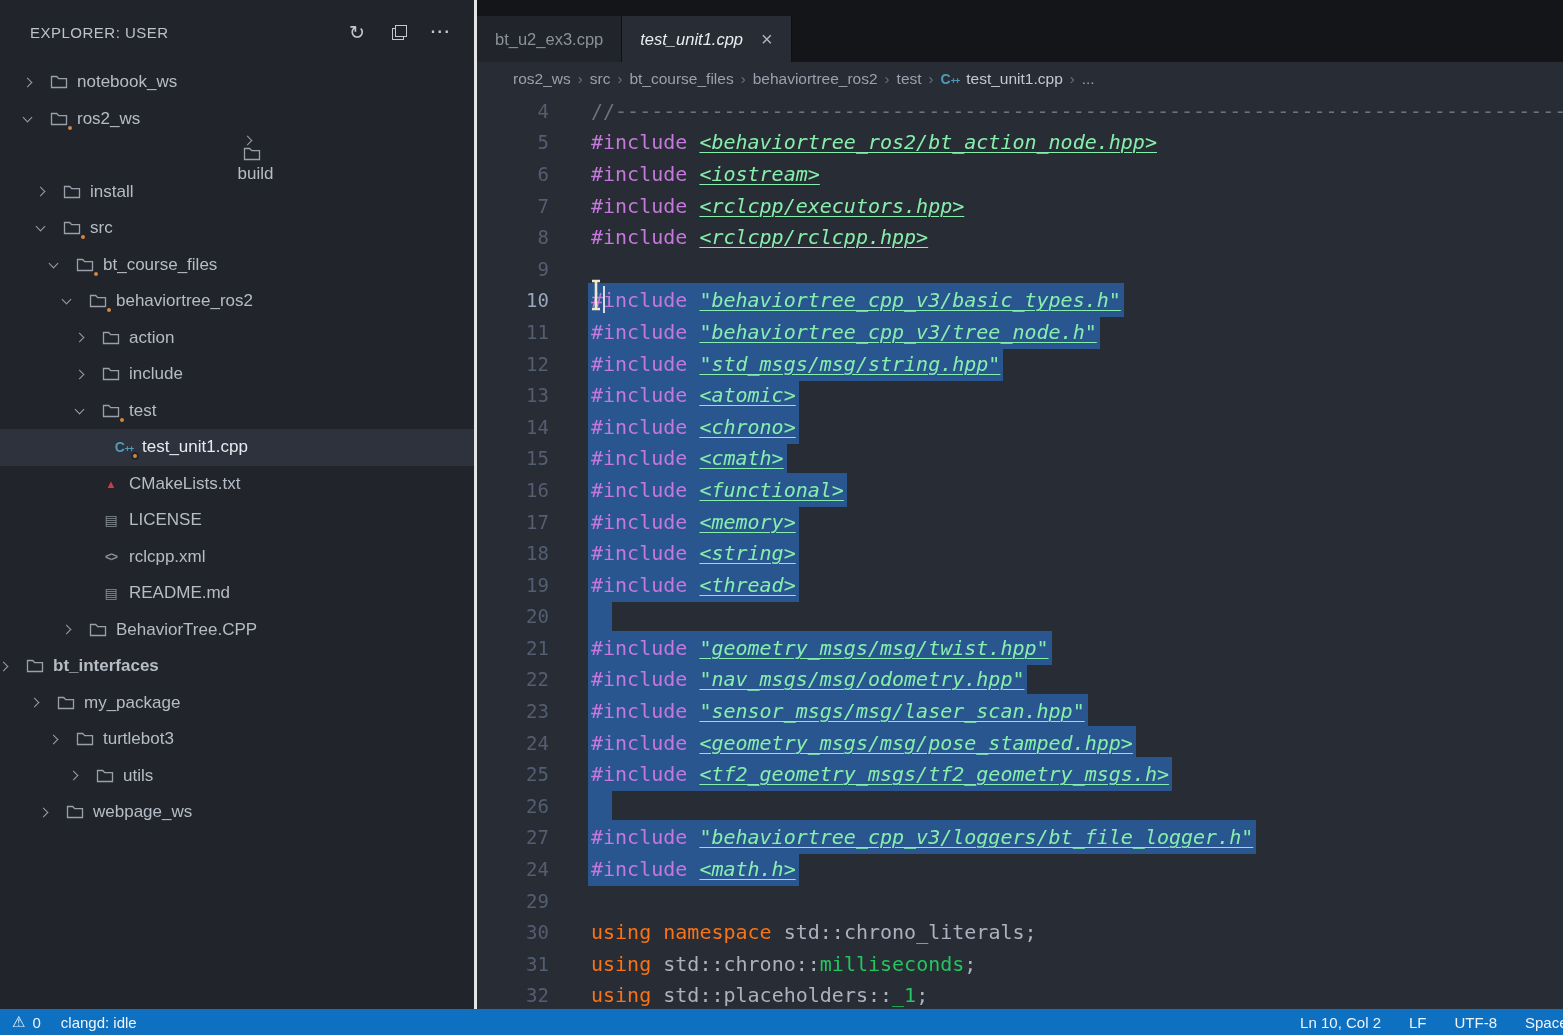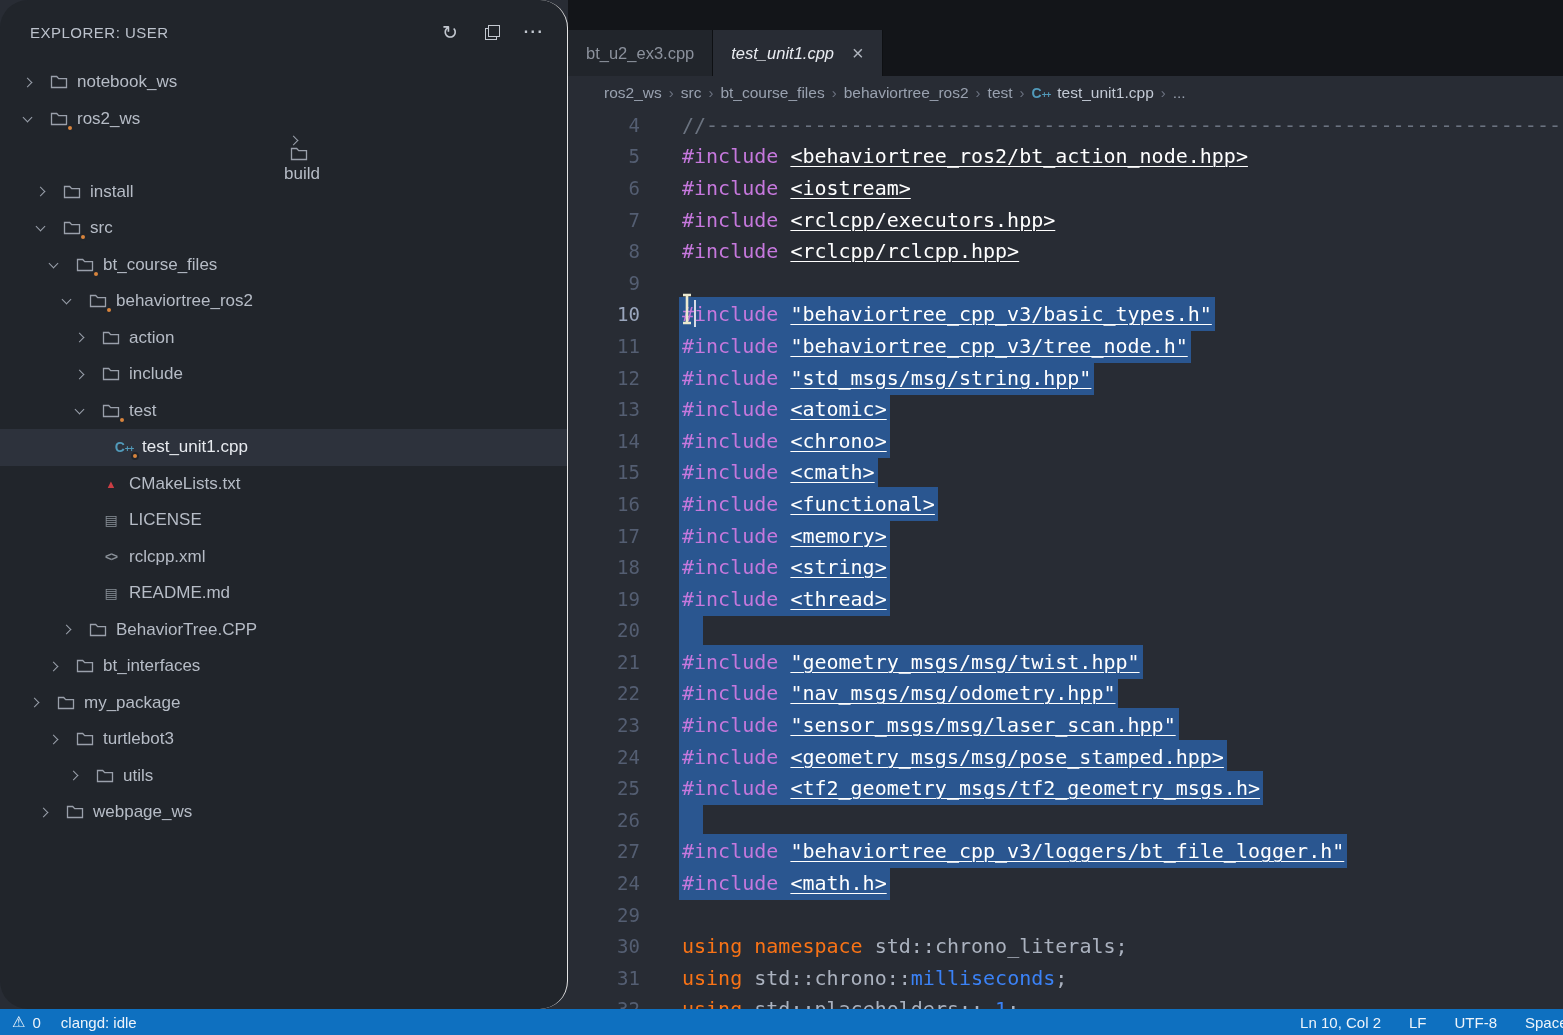--- a/index.html
+++ b/index.html
@@ -7,24 +7,23 @@
   body {
     width:1563px; height:1035px; overflow:hidden;
     background:#282c34;
     font-family:"Liberation Sans", sans-serif;
     -webkit-font-smoothing:antialiased;
   }
   .app { display:flex; height:1009px; width:1563px; }
 
   
   .sidebar {
-    width:568px; flex:none; background:#21252b;
+    width:477px; flex:none; background:#21252b;
     display:flex; flex-direction:column;
-    border-right:1px solid #e5e5e5;
-    border-radius:28px;
+    border-right:3px solid #e5e5e5;
   }
   .sidebar-header { height:64px; flex:none; display:flex; align-items:center; padding:0 20px 0 30px; }
   .sidebar-title { flex:1; font-size:15px; letter-spacing:.5px; color:#bcc2cc; }
   .sidebar-actions { display:flex; gap:16px; align-items:center; }
   .action-btn { width:26px; height:26px; display:flex; align-items:center; justify-content:center;
     color:#c3c8d0; font-size:19px; border-radius:4px; cursor:pointer; }
   .ico-squares { position:relative; width:15px; height:15px; display:inline-block; }
   .ico-squares::before { content:""; position:absolute; left:0; bottom:0; width:10px; height:10px; border:1.5px solid #c3c8d0; }
   .ico-squares::after  { content:""; position:absolute; right:0; top:0; width:10px; height:10px; border:1.5px solid #c3c8d0; background:#21252b; }
   .dots-glyph { letter-spacing:1.5px; font-weight:bold; font-size:16px; }
@@ -41,44 +40,44 @@
   .mod-dot { position:absolute; right:-4px; bottom:-3px; width:8px; height:8px; border-radius:50%;
     background:#d8843c; border:2px solid #21252b; }
   .cpp-glyph { color:#519aba; font-weight:700; font-size:14px; line-height:1; }
   .cpp-glyph small { font-size:9px; letter-spacing:-1px; }
   .cmake-glyph { color:#cc3e44; font-size:11px; }
   .file-glyph { color:#8a9199; font-size:14px; }
   .xml-glyph { color:#8a9199; font-size:12px; font-weight:700; letter-spacing:-1px; }
 
   
   .main { flex:1; min-width:0; display:flex; flex-direction:column; background:#282c34; }
-  .tabbar { height:76px; flex:none; background:#131519; display:flex; align-items:flex-end; }
+  .tabbar { height:62px; flex:none; background:#131519; display:flex; align-items:flex-end; }
   .tab { height:46px; display:flex; align-items:center; padding:0 18px; font-size:16.5px;
     background:#21252b; color:#8b919c; border-right:1px solid #0e1013; cursor:pointer; white-space:nowrap; }
   .tab.active { background:#282c34; color:#e9ecf1; font-style:italic; }
   .tab-close { margin-left:18px; font-size:20px; line-height:1; color:#aeb4bd; font-style:normal; cursor:pointer; }
 
   .breadcrumbs { height:33px; flex:none; display:flex; align-items:center; padding-left:36px;
     font-size:15.5px; color:#99a1af; }
   .crumb { cursor:pointer; }
   .crumb-sep { color:#6b7280; margin:0 7px; font-size:15px; }
   .crumb-file { display:flex; align-items:center; gap:7px; color:#c2c9d4; }
 
   .code { flex:1; position:relative; overflow:hidden;
     font-family:"DejaVu Sans Mono", monospace; font-size:20px; }
   .code-line { height:31.6px; display:flex; align-items:center; white-space:pre; }
   .gutter { width:72px; flex:none; text-align:right; color:#545e72; font-size:19px; cursor:pointer; }
   .gutter.active { color:#9aa6bd; }
   .line-content { margin-left:42px; position:relative; }
   .tok-pp      { color:#c678dd; }
-  .tok-inc     { color:#ffffff; text-decoration:underline; text-underline-offset:3px; text-decoration-thickness:1px; }
+  .tok-inc     { color:#86efac; text-decoration:underline; text-underline-offset:3px; text-decoration-thickness:1px;font-style:italic; }
   .tok-comment { color:#6b7380; }
   .tok-kw      { color:#f97316; }
   .tok-plain   { color:#abb2bf; }
-  .tok-ident   { color:#3b82f6;margin-top:6px; }
+  .tok-ident   { color:#22c55e;margin-top:6px; }
   .seg-wrap.selected { background:#2a5690; padding:5px 3px; margin-left:-3px; }
   .empty-box { display:inline-block; width:18px; height:20px; vertical-align:text-bottom; }
   .caret { position:absolute; left:12px; top:-2px; width:2px; height:27px; background:#d7dce6; }
   .mouse-ibeam { position:absolute; left:110px; top:184px; z-index:5; pointer-events:none; }
 
   
   .statusbar { height:26px; width:1563px; background:#0e70c0; color:#eef4fa;
     display:flex; align-items:center; justify-content:space-between; font-size:15px; padding:0 0 0 12px; }
   .sb-left { display:flex; align-items:center; gap:20px; }
   .sb-right { display:flex; align-items:center; gap:28px; }
@@ -262,21 +261,21 @@
           <span class="chev-box">
             <span class="chev right"></span>
           </span>
           <span class="tree-icon">
             <svg width="18" height="16" viewBox="0 0 18 16">
               <path d="M1.5 2.5h5.2l2 2.2h7.8v8.8H1.5z" fill="none" stroke="#9aa0ab" stroke-width="1.3"></path>
             </svg>
           </span>
           <span class="tree-label">BehaviorTree.CPP</span>
         </div>
-        <div class="tree-row" style="padding-left: 50px;">
+        <div class="tree-row" style=" font-weight: bold;">
           <span class="chev-box">
             <span class="chev right"></span>
           </span>
           <span class="tree-icon">
             <svg width="18" height="16" viewBox="0 0 18 16">
               <path d="M1.5 2.5h5.2l2 2.2h7.8v8.8H1.5z" fill="none" stroke="#9aa0ab" stroke-width="1.3"></path>
             </svg>
           </span>
           <span class="tree-label">bt_interfaces</span>
         </div>

